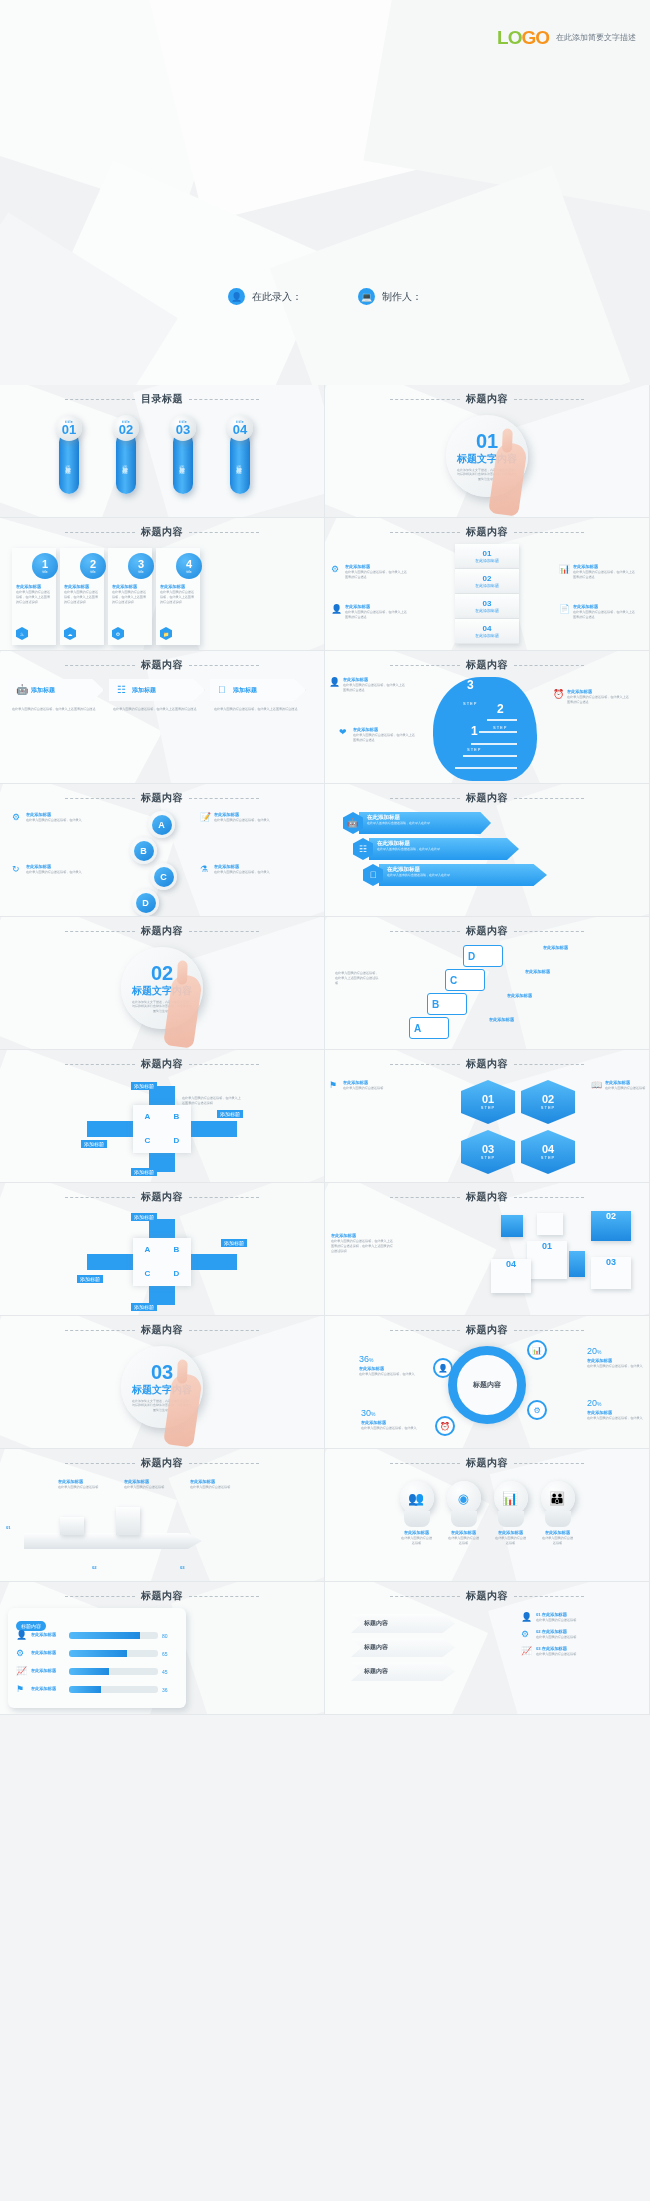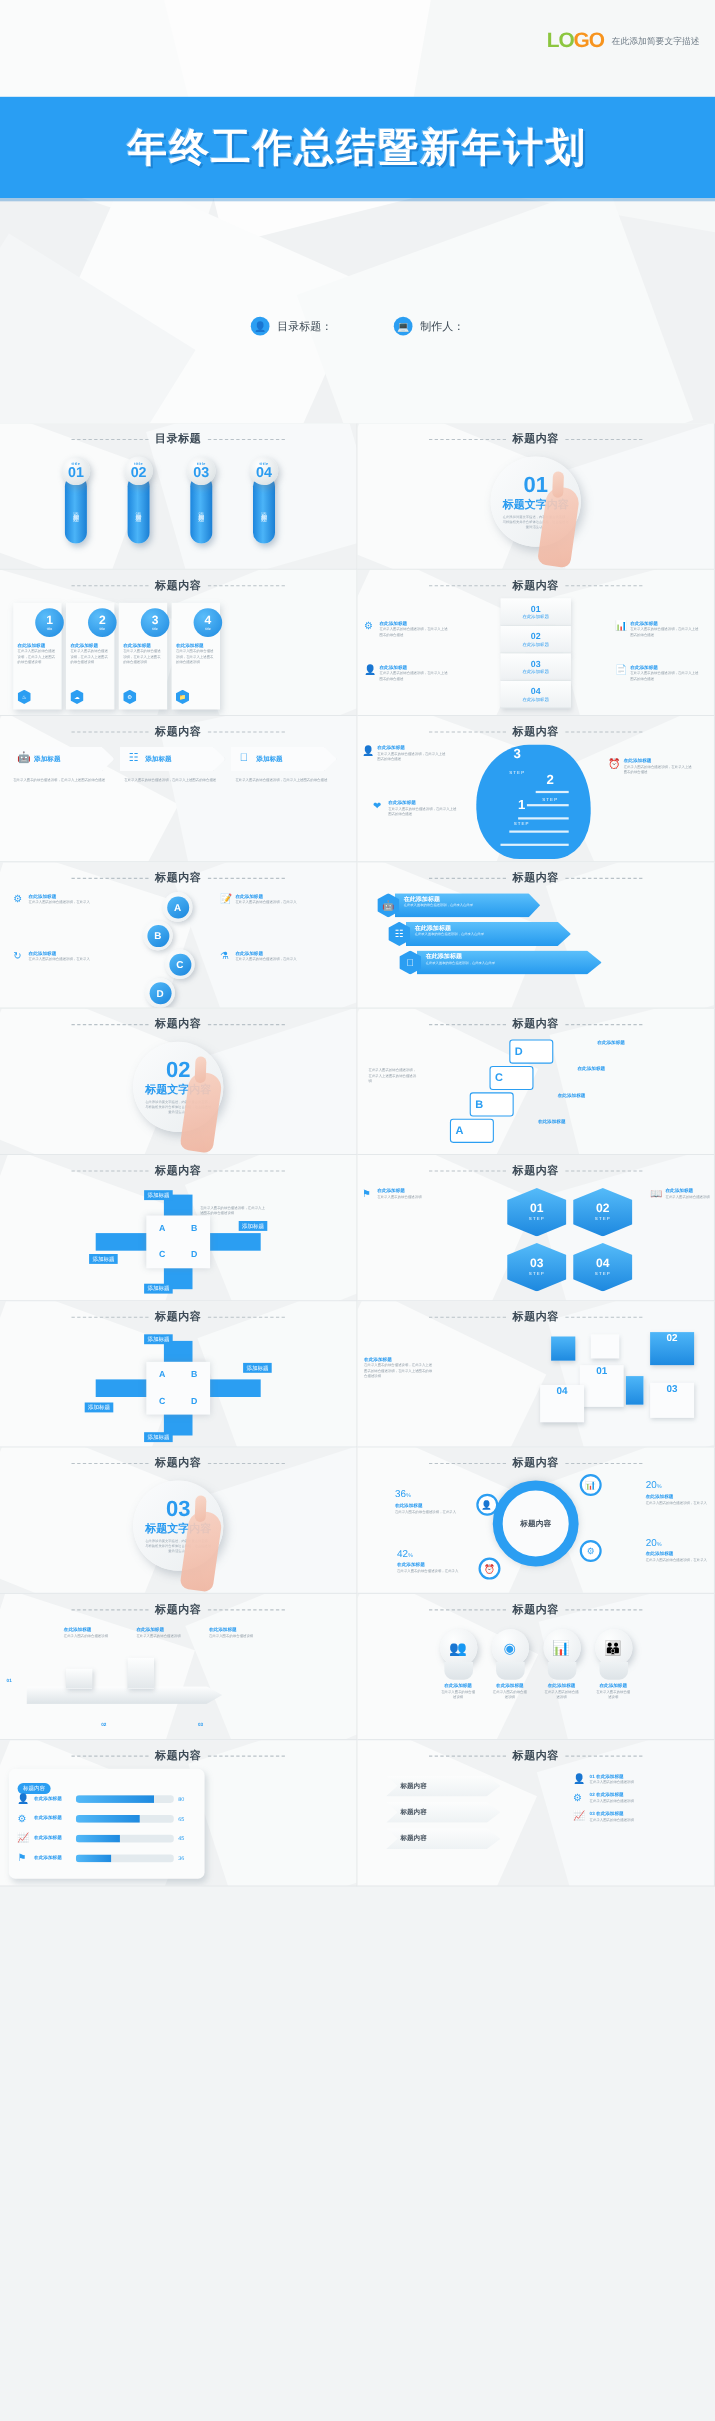--- a/index.html
+++ b/index.html
@@ -215,28 +215,25 @@
     <i style="left:60px;top:200px;width:240px;height:210px;background:#fbfcfc;transform:rotate(24deg);"></i>
     <i style="left:300px;top:210px;width:300px;height:230px;background:#f8fafa;transform:rotate(-20deg);"></i>
     <i style="left:-60px;top:250px;width:200px;height:200px;background:#f4f6f7;transform:rotate(32deg);"></i>
   </div>
 
   <div class="logo-row">
     <span class="logo-txt"><span class="g">LO</span><span class="o1">GO</span></span>
     <span class="logo-sub">在此添加简要文字描述</span>
   </div>
 
-  <div class="title-band">
-    <h1>年终工作总结暨新年计划</h1>
-  </div>
 
   <div class="byline">
     <div class="item">
       <span class="cicon">👤</span>
-      <span>目录标题：</span>
+      <span>在此录入：</span>
     </div>
     <div class="item">
       <span class="cicon">💻</span>
       <span>制作人：</span>
     </div>
   </div>
 </div>
 
 <div class="grid">
 
@@ -858,21 +855,21 @@
       <div class="pc" style="left:34px;top:8px;width:58px;">
         <b><span>36</span><i>%</i></b>
         <div class="lbl">在此添加标题</div><div class="txt">在此录入图表的综合描述说明，在此录入</div></div>
       <div class="pc" style="right:4px;top:0;width:58px;">
         <b><span>20</span><i>%</i></b>
         <div class="lbl">在此添加标题</div><div class="txt">在此录入图表的综合描述说明，在此录入</div></div>
       <div class="pc" style="right:4px;top:52px;width:58px;">
         <b><span>20</span><i>%</i></b>
         <div class="lbl">在此添加标题</div><div class="txt">在此录入图表的综合描述说明，在此录入</div></div>
       <div class="pc" style="left:36px;top:62px;width:58px;">
-        <b><span>42</span><i>%</i></b>
+        <b><span>30</span><i>%</i></b>
         <div class="lbl">在此添加标题</div><div class="txt">在此录入图表的综合描述说明，在此录入</div></div>
     </div>
   </div>
 
   <div class="slide">
     <div class="poly-bg">
         <i style="left:-20px;top:20px;width:180px;height:140px;background:#fafbfb;transform:rotate(18deg);"></i>
         <i style="left:190px;top:-10px;width:180px;height:150px;background:#f8fafa;transform:rotate(-22deg);"></i>
       </div>
     <div class="s-head">

